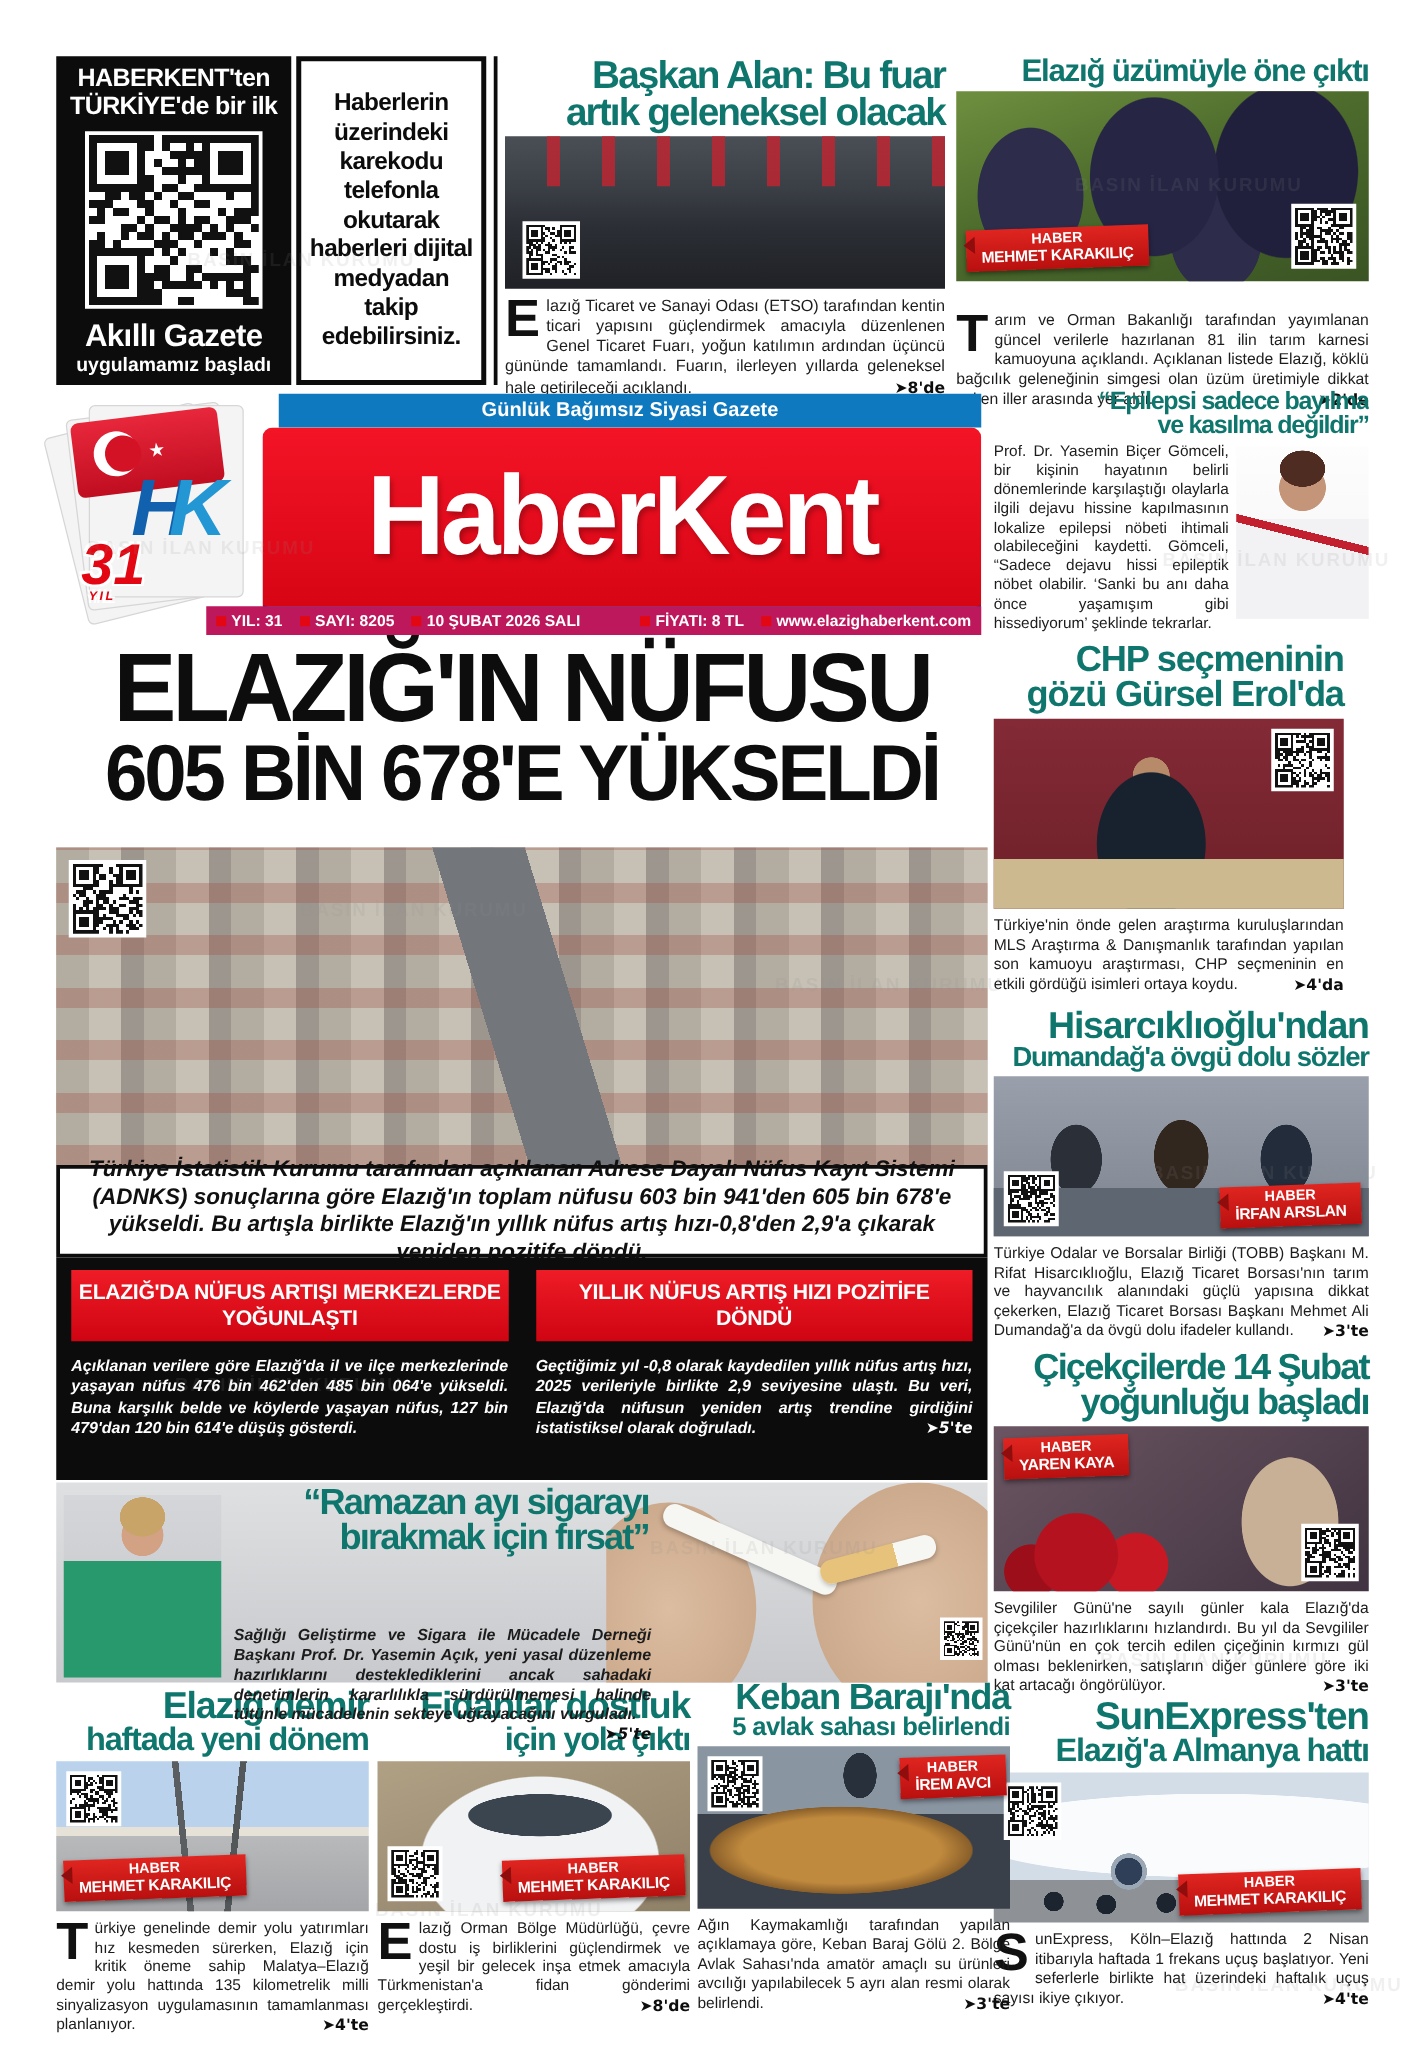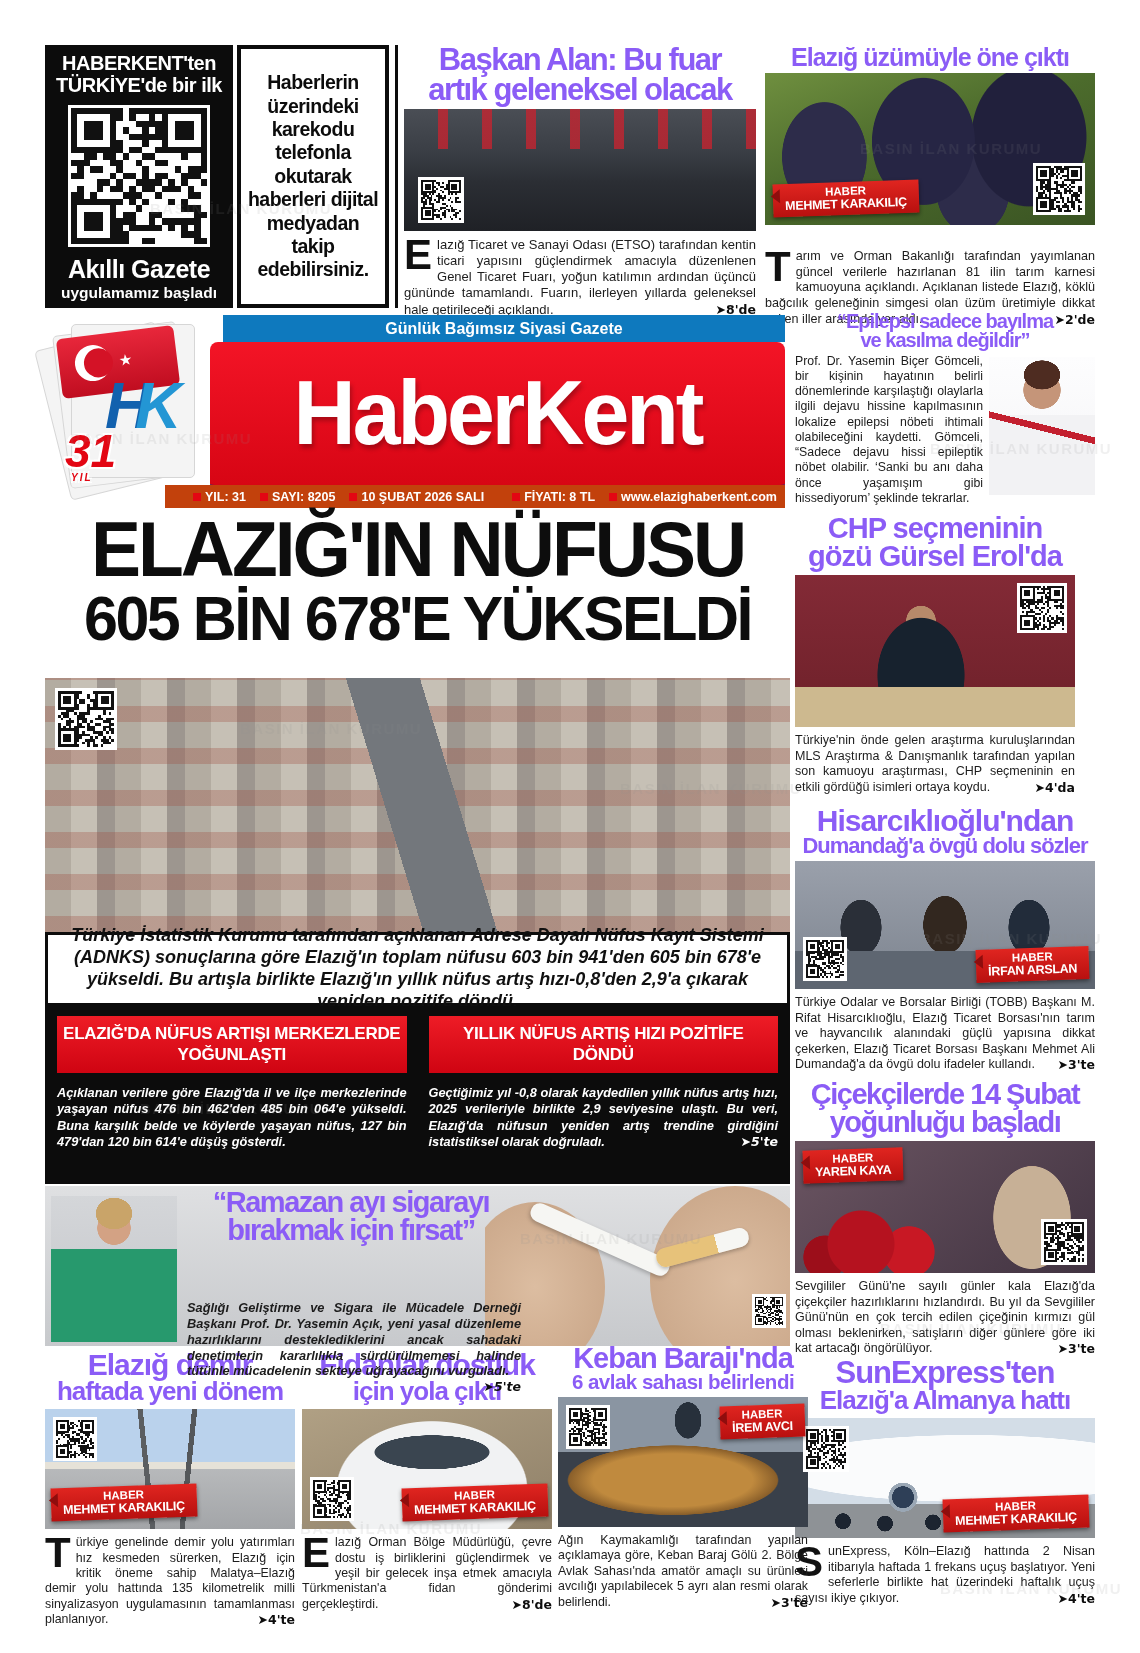--- a/index.html
+++ b/index.html
@@ -4,21 +4,21 @@
 <style>
   html,body{margin:0;padding:0;background:#e9e9e9;font-family:"Liberation Sans",sans-serif;}
   .page{position:relative;width:1140px;height:1653px;margin:0 auto;background:#fff;overflow:hidden;}
   .abs{position:absolute;}
   
   .btxt{font-size:13px;line-height:1.24;text-align:justify;color:#1c1c1c;}
   .btxt p{display:inline;margin:0;}
   .ref{font-family:"DejaVu Sans","Liberation Sans",sans-serif;font-weight:bold;float:right;color:#0d0d0d;font-size:12.5px;padding-left:6px;}
   .ref.white{color:#fff;}
   .dropcap::first-letter{float:left;font-size:42px;line-height:32px;font-weight:bold;padding:2px 5px 0 0;color:#111;}
-  .hl{font-weight:bold;text-align:center;color:#8b5cf6;line-height:.97;letter-spacing:-1px;}
+  .hl{font-weight:bold;text-align:right;color:#0f766e;line-height:.97;letter-spacing:-1px;}
   .hl span{display:block;white-space:nowrap;}
   .ital{font-style:italic;font-weight:bold;}
   
   .ph{position:relative;overflow:hidden;background:#999;}
   #ph-fuar{background:repeating-linear-gradient(90deg,transparent 0 34px,rgba(196,36,48,.8) 34px 44px),linear-gradient(180deg,#4a4e55 0%,#3a3e45 35%,#2b2e34 60%,#1f2126 100%);background-size:100% 40px,100% 100%;background-repeat:no-repeat;}
   #ph-uzum{background:
     radial-gradient(ellipse 70px 90px at 18% 55%,#2d2c4a 0 60%,transparent 61%),
     radial-gradient(ellipse 85px 105px at 48% 45%,#262544 0 60%,transparent 61%),
     radial-gradient(ellipse 95px 115px at 80% 42%,#21203c 0 60%,transparent 61%),
     radial-gradient(ellipse 60px 70px at 63% 78%,#2d2c4a 0 60%,transparent 61%),
@@ -108,21 +108,21 @@
   .pg{position:absolute;background:#f4f4f4;border:1px solid #d6d6d6;border-radius:5px;width:122px;height:152px;}
   .flag{position:absolute;left:14px;top:20px;width:118px;height:60px;background:linear-gradient(180deg,#e8273b,#c00d20);border-radius:6px;transform:rotate(-7deg);z-index:2;}
   .flag .cres{position:absolute;left:16px;top:10px;width:36px;height:36px;border-radius:50%;background:#fff;}
   .flag .cres::after{content:"";position:absolute;left:9px;top:4px;width:29px;height:29px;border-radius:50%;background:#d41226;}
   .flag .star{position:absolute;left:60px;top:20px;color:#fff;font-size:15px;}
   .hk{position:absolute;left:60px;top:62px;z-index:3;font-style:italic;font-weight:bold;font-size:64px;line-height:1;}
   .hk .h{color:#1261ae;}
   .hk .k{color:#2396d4;margin-left:-16px;}
   .y31{position:absolute;left:20px;top:112px;z-index:4;font-style:italic;font-weight:bold;font-size:46px;color:#e30613;text-shadow:2px 2px 0 #fff,-2px 2px 0 #fff,2px -2px 0 #fff,-2px -2px 0 #fff;}
   .y31 small{display:block;font-size:10px;margin:-6px 0 0 6px;letter-spacing:2px;}
-  .datebar{position:absolute;left:120px;top:173px;width:620px;height:23px;background:#c2410c;color:#fff;display:flex;align-items:center;gap:14px;padding:0 28px;box-sizing:border-box;font-weight:bold;font-size:12.5px;white-space:nowrap;}
+  .datebar{position:absolute;left:120px;top:173px;width:620px;height:23px;background:#be185d;color:#fff;display:flex;align-items:center;gap:14px;padding:0 8px;box-sizing:border-box;font-weight:bold;font-size:12.5px;white-space:nowrap;}
   .datebar .it{display:flex;align-items:center;gap:4px;}
   .datebar .sq{width:8px;height:8px;background:#e30613;display:inline-block;}
   .datebar .spacer{flex:1;}
   
   #art-epilepsi{left:795px;top:312px;width:300px;height:198px;overflow:hidden;}
   #art-epilepsi .hl{font-size:20px;letter-spacing:-1px;}
   #art-epilepsi .btxt{font-size:12.3px;margin-top:3px;}
   #ph-epi{float:right;width:106px;height:138px;margin:3px 0 2px 6px;}
   #art-chp{left:795px;top:514px;width:280px;}
   #art-chp .hl{font-size:29px;}
@@ -3100,21 +3100,21 @@
       </div>
     </div>
     <div class="btxt dropcap">
       <p>Elazığ Orman Bölge Müdürlüğü, çevre dostu iş birliklerini güçlendirmek ve yeşil bir gelecek inşa etmek amacıyla Türkmenistan'a fidan gönderimi gerçekleştirdi.</p><span class="ref">➤8'de</span>
     </div>
   </div>
 
   <div class="abs bcol" id="art-keban">
     <div class="hl">
       <span class="l1">Keban Barajı'nda</span>
-      <span class="l2">6 avlak sahası belirlendi</span>
+      <span class="l2">5 avlak sahası belirlendi</span>
     </div>
     <div class="ph" id="ph-fish">
       <div class="qr" style="left:8px;top:8px;width:44px;height:44px;">
           <svg xmlns="http://www.w3.org/2000/svg" viewBox="0 0 21 21" shape-rendering="crispEdges">
             <rect width="21" height="21" fill="#fff"></rect>
             <g fill="#111">
               <rect x="0" y="0" width="1" height="1"></rect>
               <rect x="1" y="0" width="1" height="1"></rect>
               <rect x="2" y="0" width="1" height="1"></rect>
               <rect x="3" y="0" width="1" height="1"></rect>

